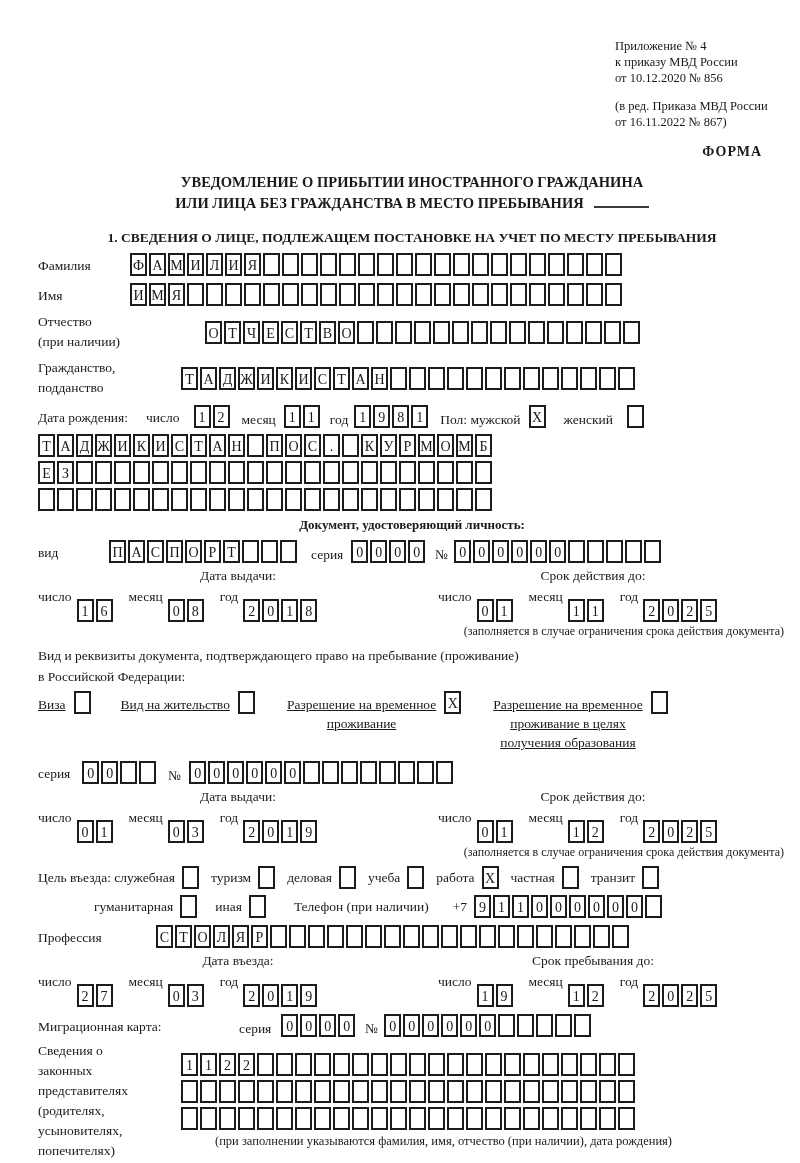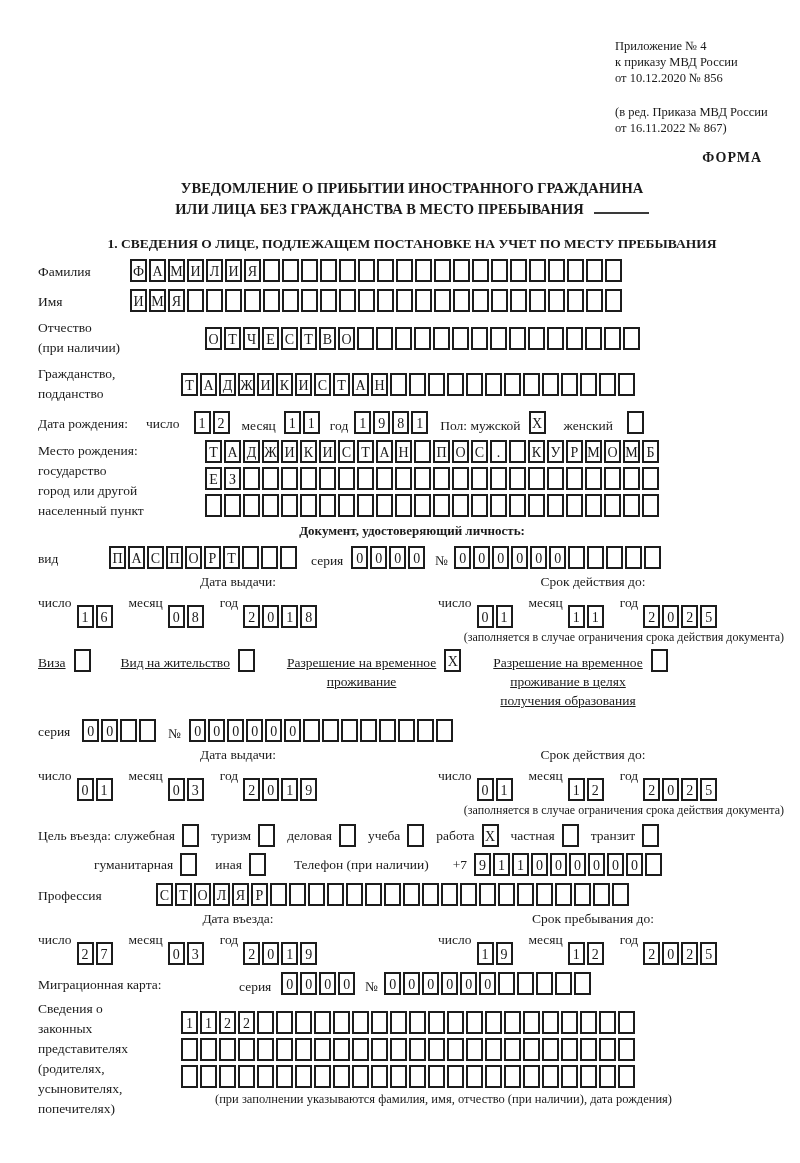--- a/index.html
+++ b/index.html
@@ -4,21 +4,21 @@
 <style>
   * { margin:0; padding:0; box-sizing:border-box; }
   html,body { background:#fff; }
   .page {
     width:800px; height:1163px; background:#ffffff; overflow:hidden;
     font-family:"Liberation Serif", "DejaVu Serif", serif;
     color:#1a1a1a; padding:38px 14px 0 38px; position:relative;
   }
   
   .hdr { margin-left:577px; font-size:12.5px; line-height:16px; }
-  .hdr .grp2 { margin-top:18px; }
+  .hdr .grp2 { margin-top:12px; }
   .forma { text-align:right; padding-right:24px; font-weight:bold; font-size:14px; margin-top:14px; letter-spacing:1px; }
   
   .title { text-align:center; font-weight:bold; font-size:14.5px; line-height:21px; margin-top:12px; }
   .blank-ul { display:inline-block; width:55px; border-bottom:2px solid #3a3a3a; height:14px; margin-left:10px; }
   .sect { text-align:center; font-weight:bold; font-size:13.5px; margin-top:16px; }
   
   .frow { display:flex; align-items:center; margin-top:6px; }
   .lbl { font-size:13.5px; line-height:20px; padding-top:4px; }
   .inlbl { font-size:13.5px; padding-top:4px; display:inline-block; vertical-align:top; }
   .w92 { width:92px; } .w167 { width:167px; } .w143 { width:143px; } .w71 { width:71px; } .w118 { width:118px; } .w165 { width:165px; }
@@ -110,26 +110,20 @@
     <span class="boxrow"><span class="box">1</span><span class="box">1</span></span>
     <span class="inlbl" style="margin:4px 6px 0 8px">год</span>
     <span class="boxrow"><span class="box">1</span><span class="box">9</span><span class="box">8</span><span class="box">1</span></span>
     <span class="inlbl" style="margin:4px 8px 0 10px">Пол: мужской</span>
     <span class="boxrow"><span class="box">X</span></span>
     <span class="inlbl" style="margin:4px 14px 0 16px">женский</span>
     <span class="boxrow"><span class="box"></span></span>
   </div>
 
   <div class="frow">
-    <div class="lblcol w167">
-      <div>Место рождения:</div>
-      <div>государство</div>
-      <div>город или другой</div>
-      <div>населенный пункт</div>
-    </div>
     <div class="stack">
       <span class="boxrow"><span class="box">Т</span><span class="box">А</span><span class="box">Д</span><span class="box">Ж</span><span class="box">И</span><span class="box">К</span><span class="box">И</span><span class="box">С</span><span class="box">Т</span><span class="box">А</span><span class="box">Н</span><span class="box"></span><span class="box">П</span><span class="box">О</span><span class="box">С</span><span class="box">.</span><span class="box"></span><span class="box">К</span><span class="box">У</span><span class="box">Р</span><span class="box">М</span><span class="box">О</span><span class="box">М</span><span class="box">Б</span></span>
       <span class="boxrow"><span class="box">Е</span><span class="box">З</span><span class="box"></span><span class="box"></span><span class="box"></span><span class="box"></span><span class="box"></span><span class="box"></span><span class="box"></span><span class="box"></span><span class="box"></span><span class="box"></span><span class="box"></span><span class="box"></span><span class="box"></span><span class="box"></span><span class="box"></span><span class="box"></span><span class="box"></span><span class="box"></span><span class="box"></span><span class="box"></span><span class="box"></span><span class="box"></span></span>
       <span class="boxrow"><span class="box"></span><span class="box"></span><span class="box"></span><span class="box"></span><span class="box"></span><span class="box"></span><span class="box"></span><span class="box"></span><span class="box"></span><span class="box"></span><span class="box"></span><span class="box"></span><span class="box"></span><span class="box"></span><span class="box"></span><span class="box"></span><span class="box"></span><span class="box"></span><span class="box"></span><span class="box"></span><span class="box"></span><span class="box"></span><span class="box"></span><span class="box"></span></span>
     </div>
   </div>
 
   <div class="sect" style="font-size:13px; margin-top:2px;">Документ, удостоверяющий личность:</div>
 
   <div class="frow">
@@ -152,20 +146,24 @@
       <span class="inlbl ml">год</span><span class="boxrow"><span class="box">2</span><span class="box">0</span><span class="box">1</span><span class="box">8</span></span>
     </span>
     <span class="dgrp">
       <span class="inlbl">число</span><span class="boxrow"><span class="box">0</span><span class="box">1</span></span>
       <span class="inlbl ml">месяц</span><span class="boxrow"><span class="box">1</span><span class="box">1</span></span>
       <span class="inlbl ml">год</span><span class="boxrow"><span class="box">2</span><span class="box">0</span><span class="box">2</span><span class="box">5</span></span>
     </span>
   </div>
   <div class="noteR">(заполняется в случае ограничения срока действия документа)</div>
 
+  <div class="intro">
+    <div>Вид и реквизиты документа, подтверждающего право на пребывание (проживание)</div>
+    <div>в Российской Федерации:</div>
+  </div>
 
   <div class="chkrow">
     <div class="chk">
       <span class="clabel">Виза</span>
       <span class="boxrow"><span class="box"></span></span>
     </div>
     <div class="chk" style="margin-left:14px">
       <span class="clabel">Вид на жительство</span>
       <span class="boxrow"><span class="box"></span></span>
     </div>

